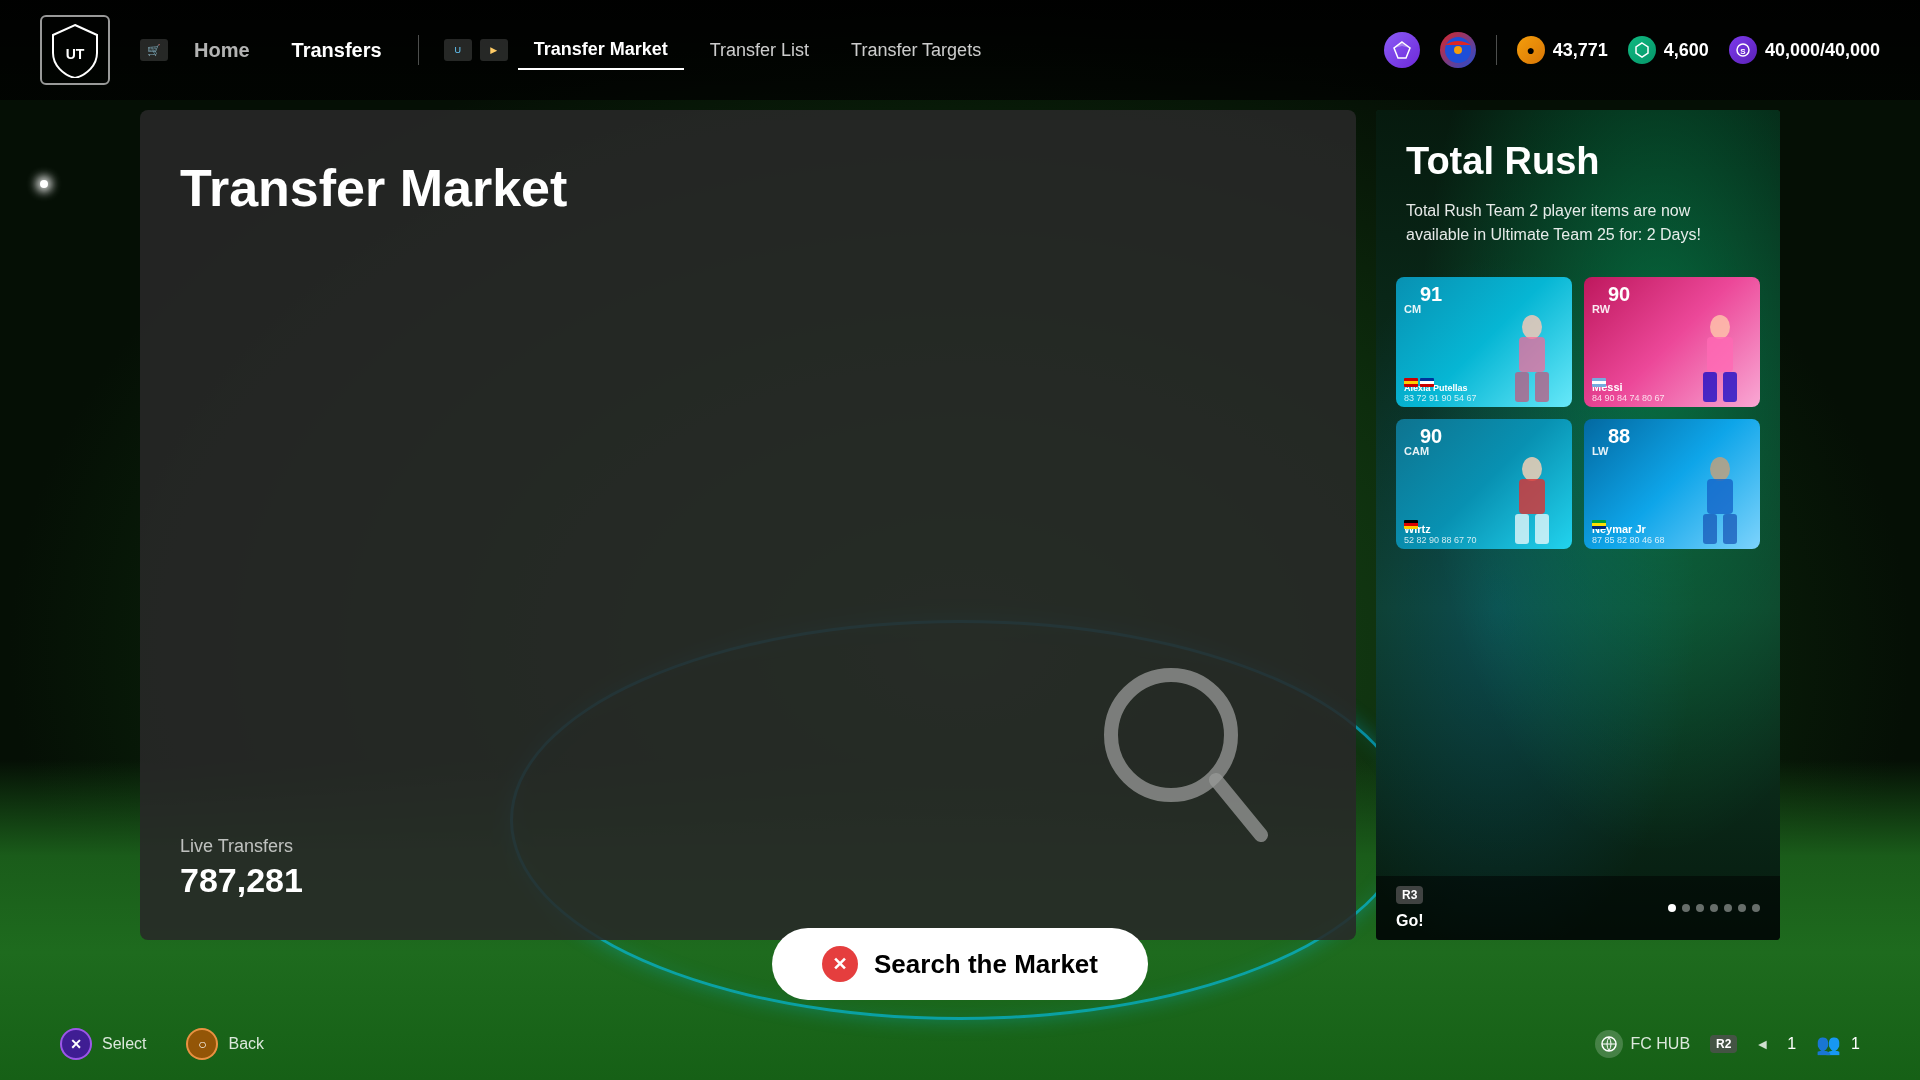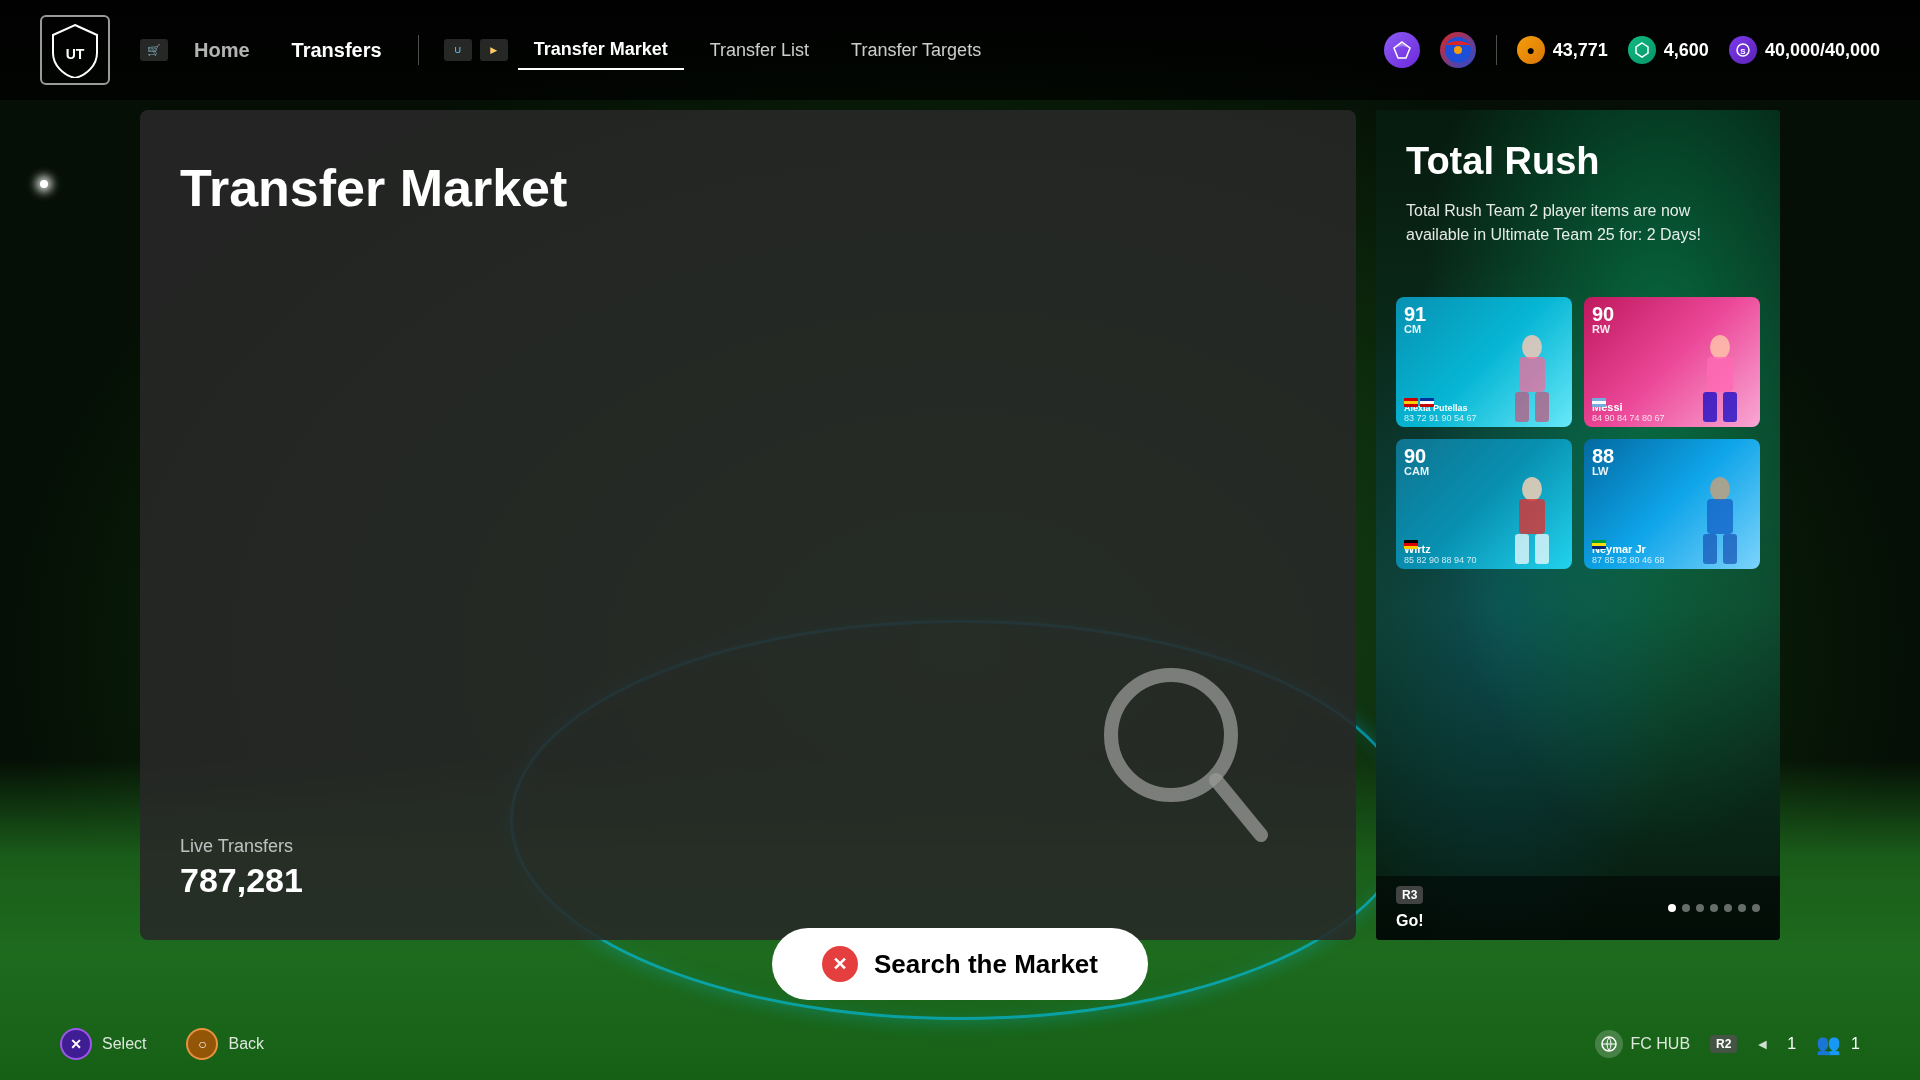--- a/index.html
+++ b/index.html
@@ -293,21 +293,20 @@
       font-size: 38px;
       font-weight: 900;
       color: #fff;
       margin-bottom: 16px;
     }
 
     .promo-desc {
       font-size: 16px;
       color: rgba(255,255,255,0.9);
       line-height: 1.5;
-      margin-bottom: 20px;
     }
 
     
     .cards-grid {
       display: grid;
       grid-template-columns: 1fr 1fr;
       gap: 12px;
       padding: 0 20px;
       position: relative;
       z-index: 10;
@@ -324,21 +323,21 @@
       background: linear-gradient(135deg, #0891b2, #06b6d4, #67e8f9);
     }
 
     .card-pink {
       background: linear-gradient(135deg, #be185d, #ec4899, #f9a8d4);
     }
 
     .card-rating {
       position: absolute;
       top: 6px;
-      left: 8px;
+      left: 24px;
       font-size: 20px;
       font-weight: 900;
       color: #fff;
       text-align: center;
     }
 
     .card-position {
       position: absolute;
       top: 26px;
       left: 8px;
@@ -717,21 +716,21 @@
         <span class="card-position">CAM</span>
         <div class="player-silhouette">
           <svg width="70" height="95" viewBox="0 0 70 95" style="position:absolute;right:5px;bottom:0;">
             <ellipse cx="35" cy="15" rx="10" ry="12" fill="rgba(255,210,180,0.8)"></ellipse>
             <rect x="22" y="25" width="26" height="35" rx="4" fill="rgba(220,50,50,0.8)"></rect>
             <rect x="18" y="60" width="14" height="30" rx="3" fill="rgba(255,255,255,0.7)"></rect>
             <rect x="38" y="60" width="14" height="30" rx="3" fill="rgba(255,255,255,0.7)"></rect>
           </svg>
         </div>
         <span class="card-name">Wirtz</span>
-        <span class="card-stats">85 82 90 88 94 70</span>
+        <span class="card-stats">52 82 90 88 67 70</span>
         <div style="position:absolute;bottom:20px;left:8px;display:flex;gap:2px;">
           <div style="width:14px;height:9px;background:linear-gradient(180deg,#000000 33%,#dd0000 33%,#dd0000 66%,#ffcc00 66%);border-radius:1px;"></div>
         </div>
       </div>
 
       <div class="player-card" style="background:linear-gradient(135deg,#0369a1,#0ea5e9,#7dd3fc);">
         <span class="card-rating">88</span>
         <span class="card-position">LW</span>
         <div class="player-silhouette">
           <svg width="70" height="95" viewBox="0 0 70 95" style="position:absolute;right:5px;bottom:0;">

